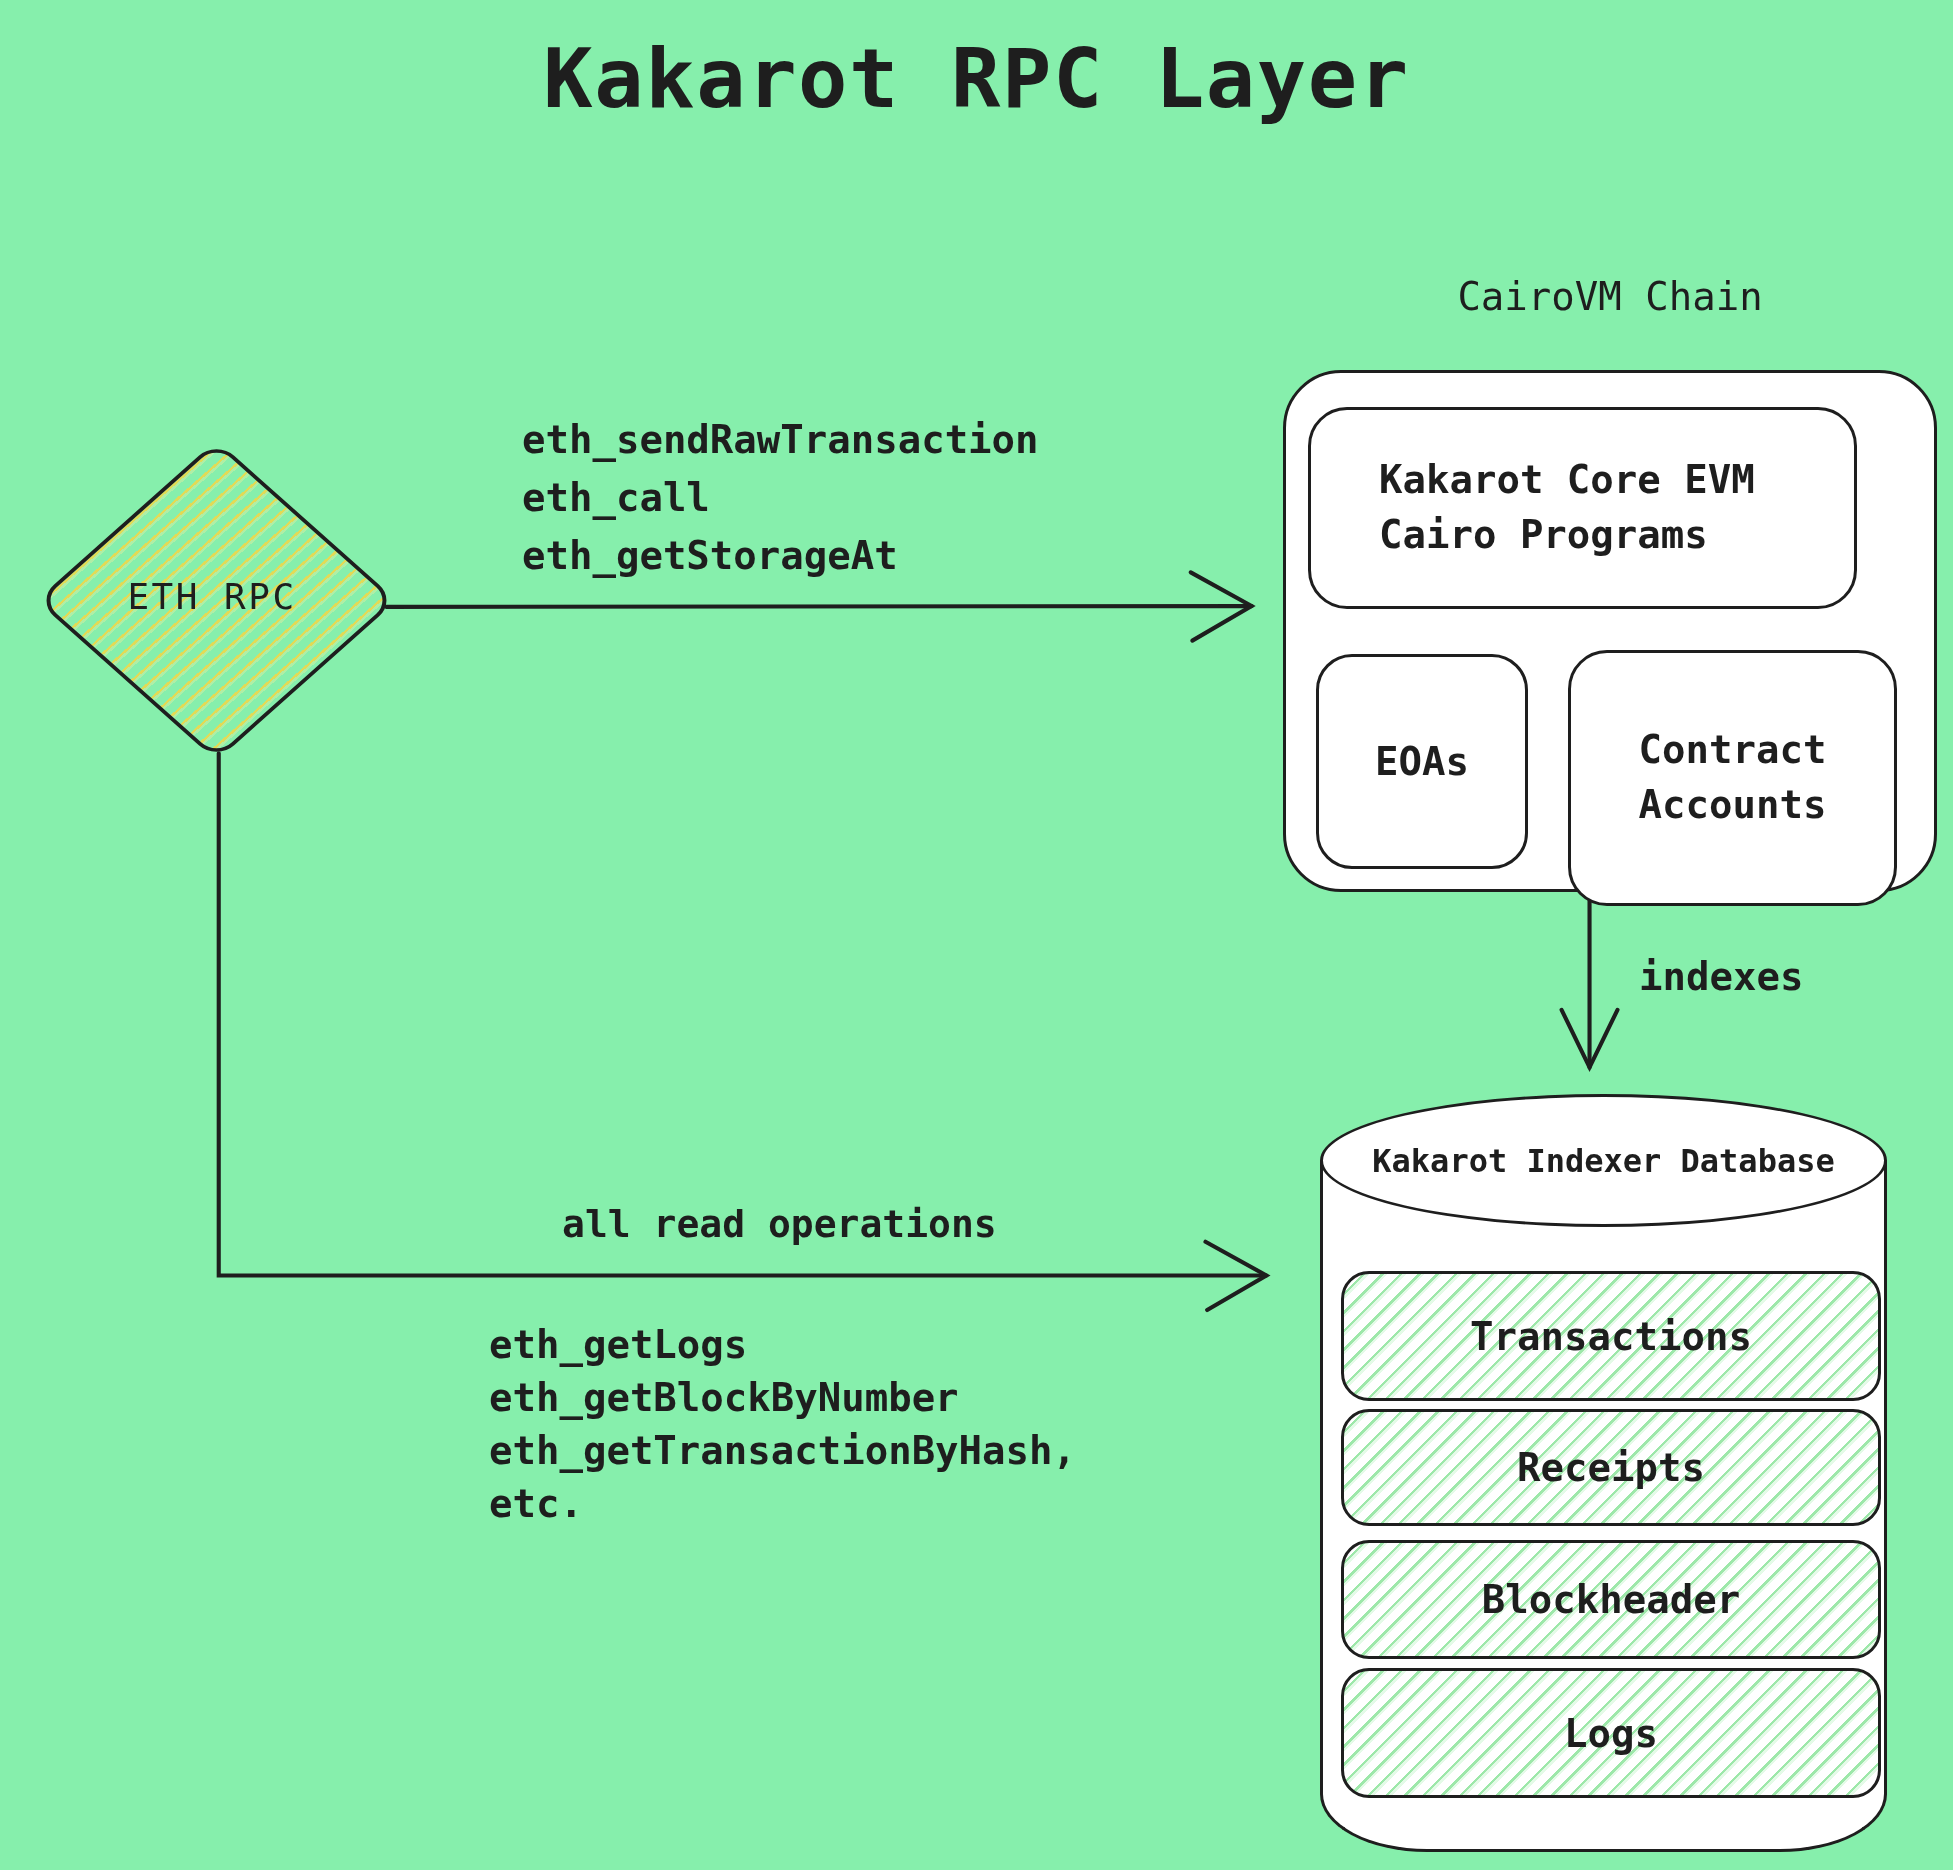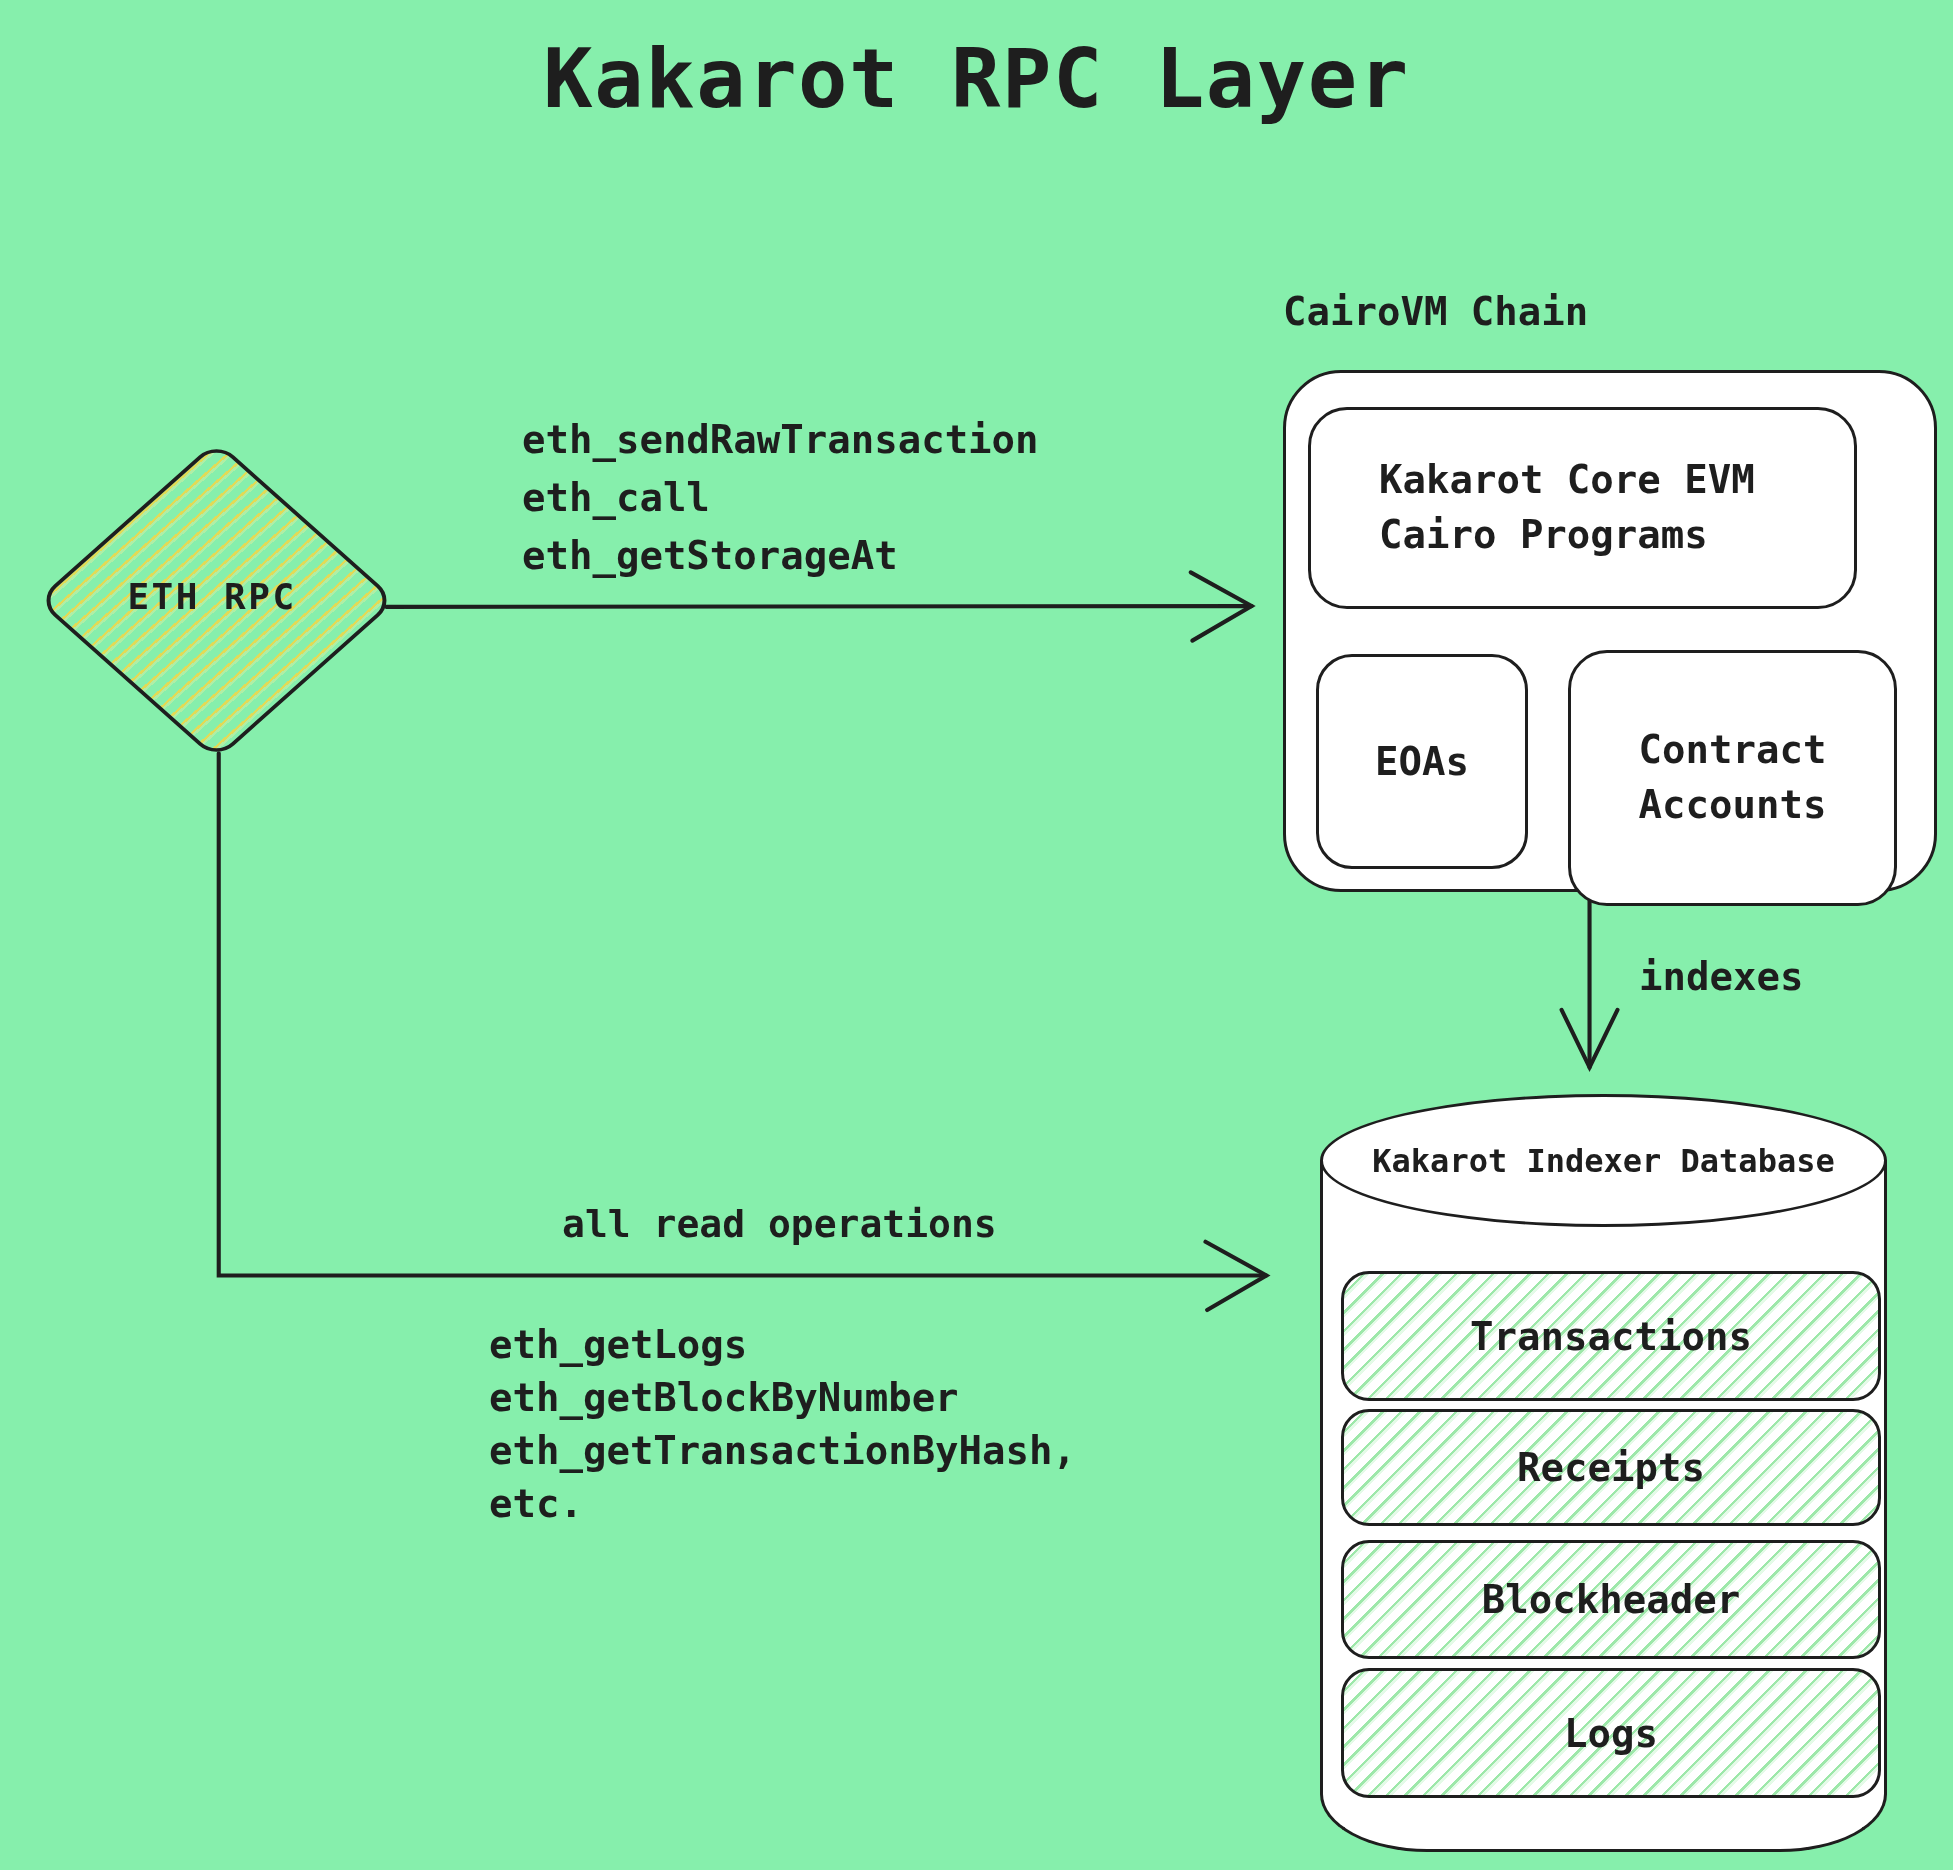--- a/index.html
+++ b/index.html
@@ -20,26 +20,26 @@
     border:4.1px solid #1e1e1e;border-radius:25px;
     background:
       repeating-linear-gradient(90deg,
         rgba(255,212,59,0.75) 0px, rgba(255,212,59,0.75) 2.5px,
         rgba(255,236,153,0.35) 2.5px, rgba(255,236,153,0.35) 5px,
         transparent 5px, transparent 14px);
   }
   .diamond-label{
     position:absolute;left:0;top:0;width:100%;height:100%;
     display:flex;align-items:center;justify-content:center;
-    font-size:36px;font-weight:700;letter-spacing:2.5px;
+    font-size:36px;font-weight:400;letter-spacing:2.5px;
   }
   
   .sketch-box{border:3.3px solid #1e1e1e;background:#fff;box-sizing:border-box;}
   .cairo-outer{left:1283px;top:370px;width:654px;height:522px;border-radius:58px;z-index:2;}
-  .cairo-label{left:1283px;top:289px;width:654px;font-size:39px;font-weight:700;z-index:5;}
+  .cairo-label{left:1283px;top:274px;width:654px;text-align:center;font-size:39px;font-weight:400;z-index:5;}
   .core-box{
     left:1308px;top:407px;width:549px;height:202px;border-radius:39px;z-index:3;
     display:flex;flex-direction:column;justify-content:center;
     padding-left:68px;font-size:39px;font-weight:600;line-height:1.4;box-sizing:border-box;
   }
   .eoas-box{
     left:1316px;top:654px;width:212px;height:215px;border-radius:36px;z-index:3;
     display:flex;align-items:center;justify-content:center;font-size:39px;font-weight:600;
   }
   .contract-box{

